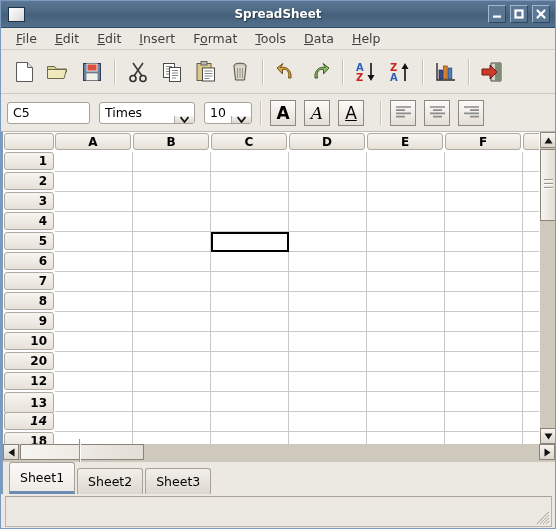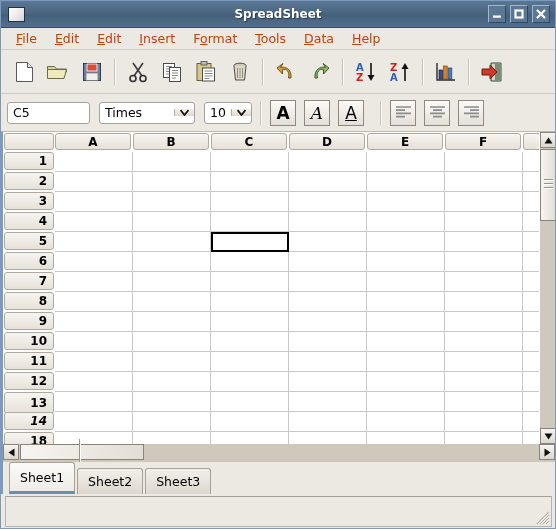--- a/index.html
+++ b/index.html
@@ -79,21 +79,21 @@
     height: 22px;
     background: #ece9e3;
     display: flex;
     align-items: center;
     padding-left: 6px;
     border-bottom: 1px solid #d3cec5;
     box-sizing: border-box;
   }
   .menu-item {
     font-size: 12.5px;
-    color: #c2410c;
+    color: #404040;
     padding: 2px 9px 2px 9px;
     cursor: default;
     white-space: nowrap;
   }
   .menu-item u { text-decoration: underline; }
 
   
   .toolbar {
     height: 44px;
     background: #ece9e3;
@@ -142,21 +142,21 @@
     color: #000;
     font-family: "DejaVu Sans", "Liberation Sans", sans-serif;
   }
   .combo {
     height: 22px;
     box-sizing: border-box;
     border: 1px solid #a9a199;
     border-radius: 3px;
     background: #ffffff;
     display: flex;
-    align-items: center;
+    align-items: flex-end;
     margin-left: 9px;
     overflow: hidden;
   }
   .combo .combo-val {
     flex: 1;
     font-size: 12.5px;
     padding: 0 5px;
     line-height: 20px;
     color: #000;
     white-space: nowrap;
@@ -600,21 +600,21 @@
           <div class="hdr-cell row-hdr" style="top: 20px; height: 18px;">1</div>
           <div class="hdr-cell row-hdr" style="top: 40px; height: 18px;">2</div>
           <div class="hdr-cell row-hdr" style="top: 60px; height: 18px;">3</div>
           <div class="hdr-cell row-hdr" style="top: 80px; height: 18px;">4</div>
           <div class="hdr-cell row-hdr" style="top: 100px; height: 18px;">5</div>
           <div class="hdr-cell row-hdr" style="top: 120px; height: 18px;">6</div>
           <div class="hdr-cell row-hdr" style="top: 140px; height: 18px;">7</div>
           <div class="hdr-cell row-hdr" style="top: 160px; height: 18px;">8</div>
           <div class="hdr-cell row-hdr" style="top: 180px; height: 18px;">9</div>
           <div class="hdr-cell row-hdr" style="top: 200px; height: 18px;">10</div>
-          <div class="hdr-cell row-hdr" style="top: 220px; height: 18px;">11</div>
+          <div class="hdr-cell row-hdr" style="top: 220px; height: 18px;">20</div>
           <div class="hdr-cell row-hdr" style="top: 240px; height: 18px;">12</div>
           <div class="hdr-cell row-hdr" style="top: 260px; height: 22px;">13</div>
           <div class="hdr-cell row-hdr" style="top: 280px; height: 18px; font-style: italic;">14</div>
           <div class="hdr-cell row-hdr" style="top: 300px; height: 18px;">18</div>
         </div>
       <div class="cellgrid" id="cellgrid">
           <div class="gline-v" style="left: 77px;"></div>
           <div class="gline-v" style="left: 155px;"></div>
           <div class="gline-v" style="left: 233px;"></div>
           <div class="gline-v" style="left: 311px;"></div>

